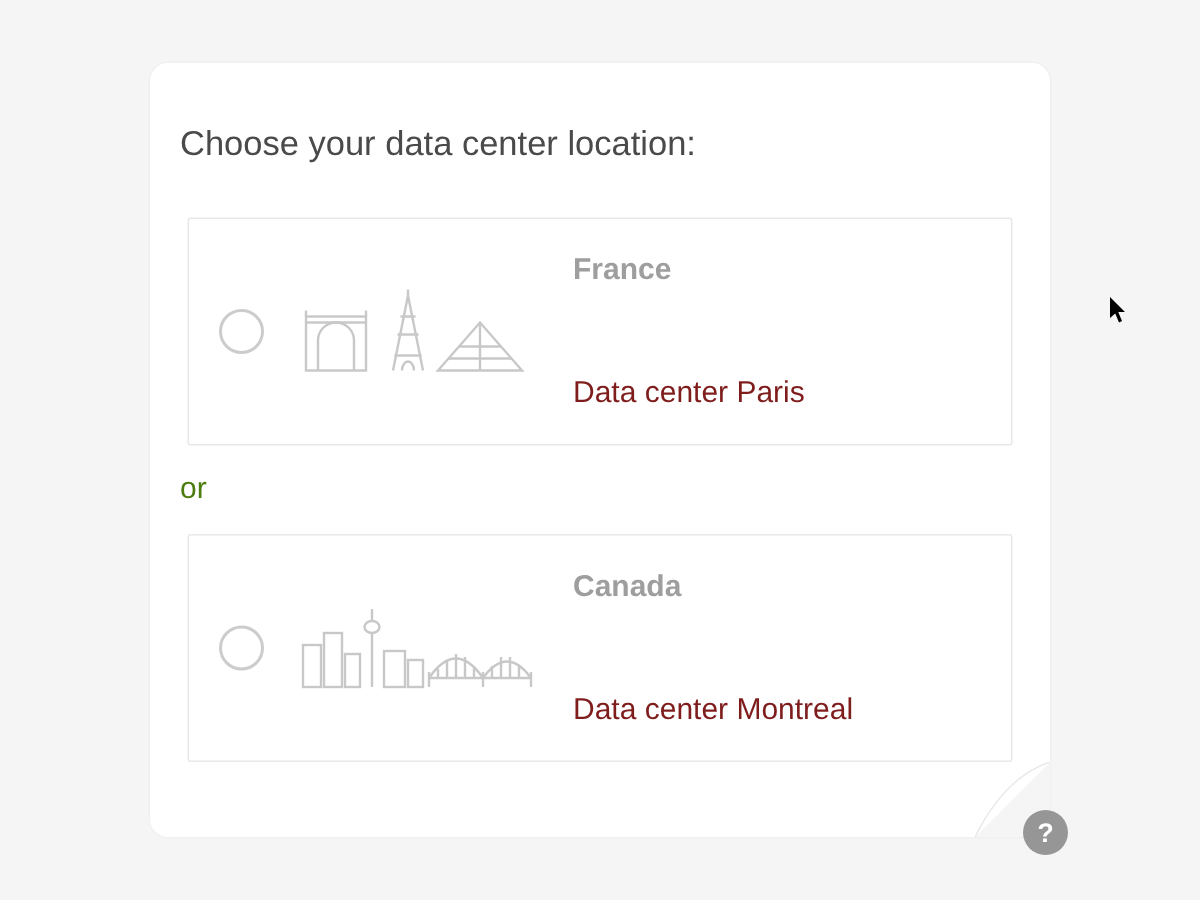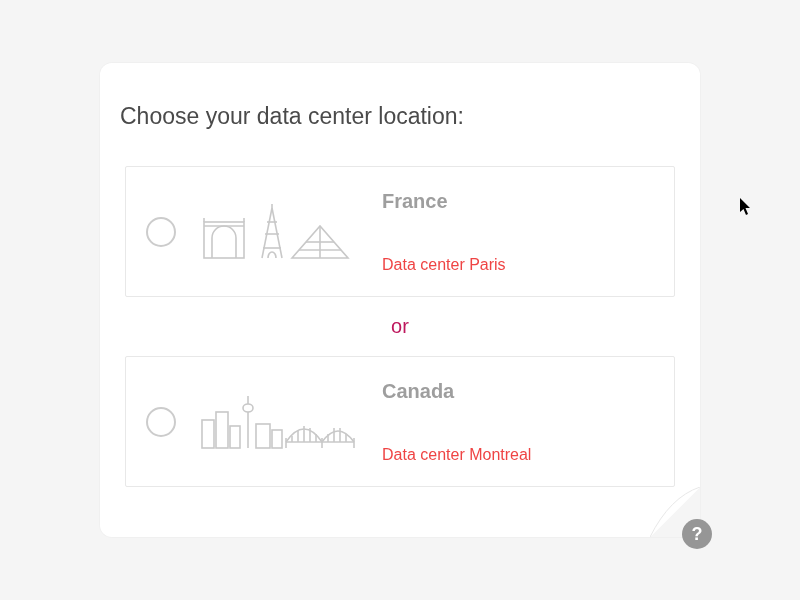--- a/index.html
+++ b/index.html
@@ -59,29 +59,29 @@
       flex-direction: column;
       gap: 39px;
     }
     .option-title {
       font-size: 20px;
       color: #9e9e9e;
       font-weight: 600;
       line-height: 1.2;
     }
     .option-subtitle {
-      font-size: 16px;
-      color: #ef4444;
+      font-size: 20px;
+      color: #7f1d1d;
       font-weight: 400;
-      margin-top: 4px;
+      margin-top: 20px;
     }
     .divider {
-      text-align: center;
+      text-align: left;
       font-size: 20px;
-      color: #be185d;
+      color: #4d7c0f;
       margin: 18px 0;
     }
     .corner-fold {
       position: absolute;
       bottom: 0;
       right: 0;
       width: 50px;
       height: 50px;
     }
     .help-btn {

